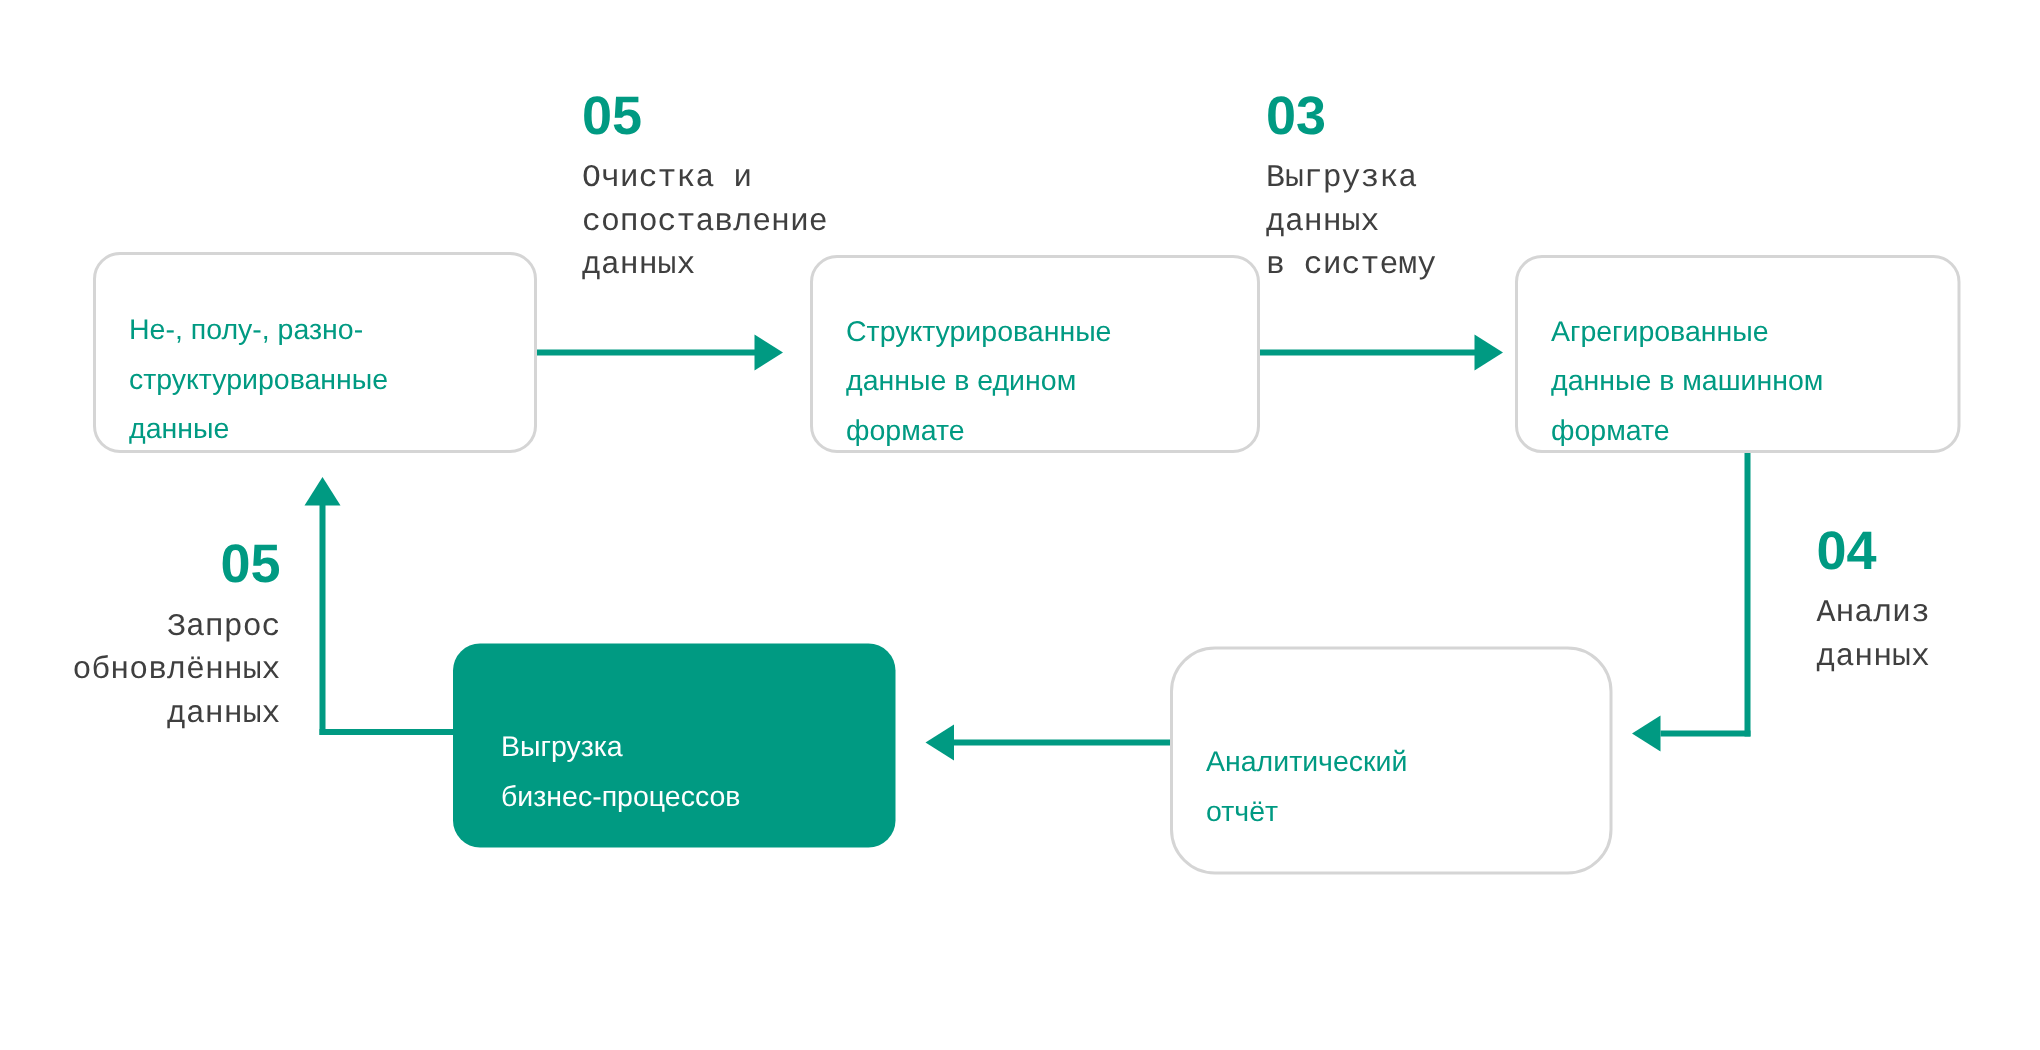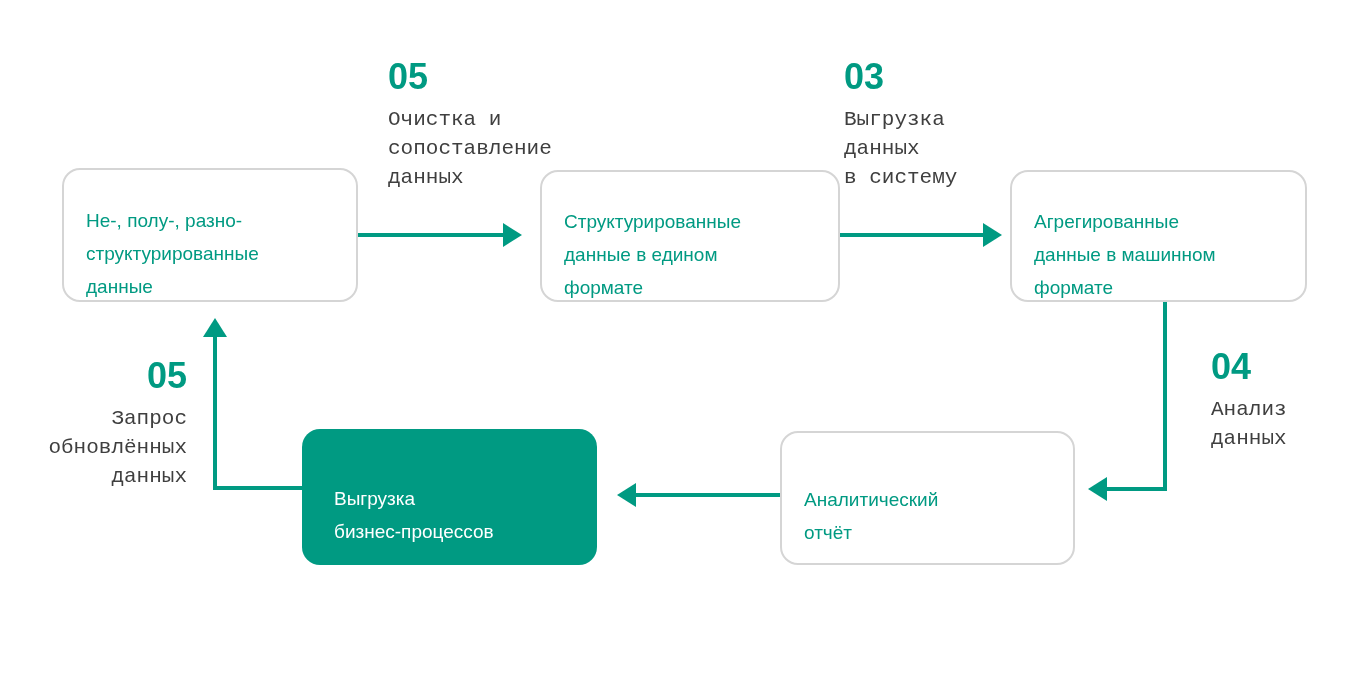--- a/index.html
+++ b/index.html
@@ -110,21 +110,21 @@
 данные в едином
 формате</div>
   </div>
 
   <div class="node outline" style="left:1010px; top:170px; width:297px; height:132px;">
     <div class="node-label">Агрегированные
 данные в машинном
 формате</div>
   </div>
 
-  <div class="node outline" style="left:780px; top:431px; width:295px; height:134px;">
+  <div class="node outline" style="left:780px; top:431px; width:295px; height:152px;border-radius:30px;">
     <div class="node-label">Аналитический
 отчёт</div>
   </div>
 
   <div class="node filled" style="left:302px; top:429px; width:295px; height:136px;">
     <div class="node-label">Выгрузка
 бизнес-процессов</div>
   </div>
 
   <div>

